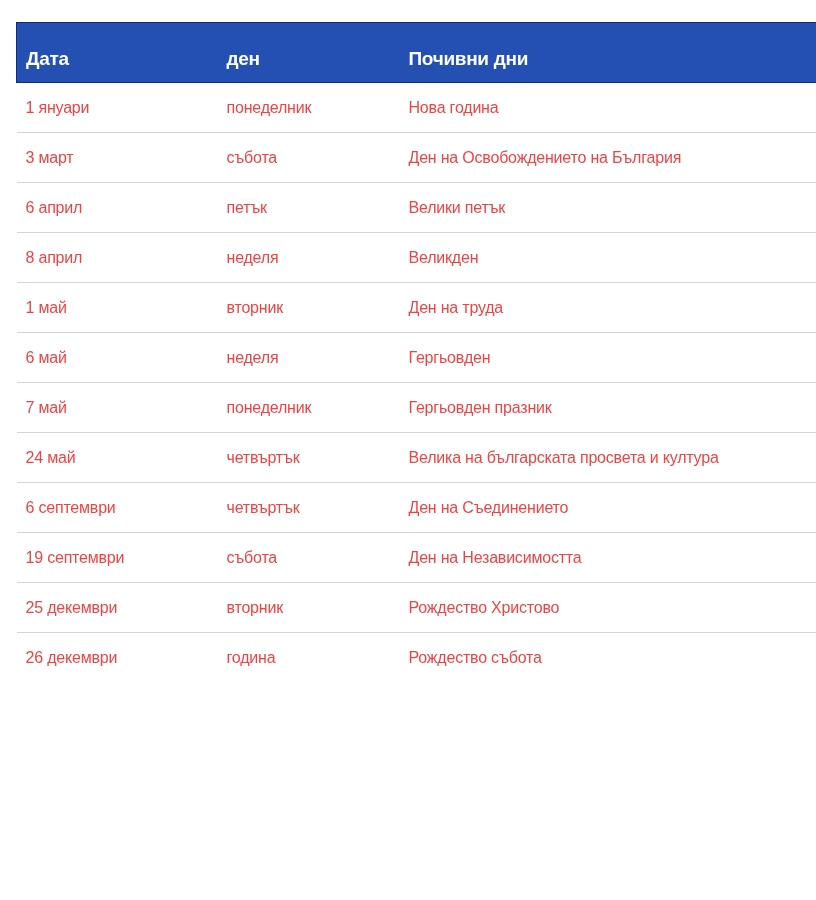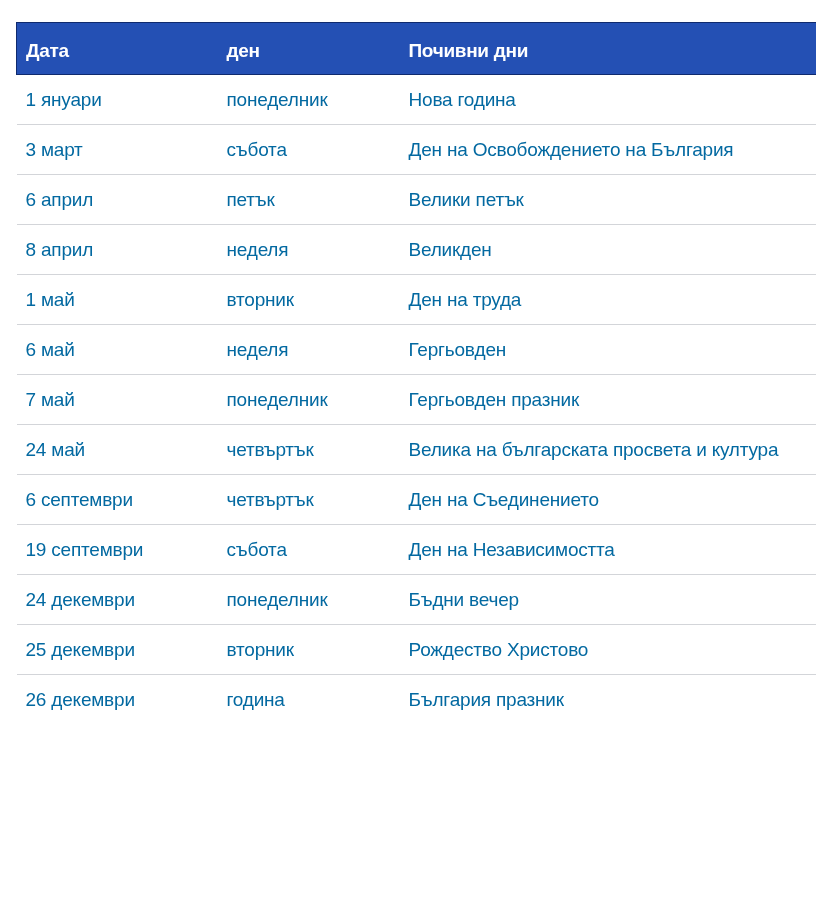--- a/index.html
+++ b/index.html
@@ -26,36 +26,36 @@
       table-layout: fixed;
     }
     col.c-date { width: 201px; }
     col.c-day { width: 182px; }
     col.c-name { width: 417px; }
     thead tr {
       background: #2450b4;
     }
     thead th {
       height: 47px;
-      padding: 4px 0 0 9px;
+      padding: 12px 0 0 9px;
       text-align: left;
       color: #ffffff;
       font-weight: bold;
       font-size: 19px;
       letter-spacing: -0.3px;
       border-top: 1px solid #0f2a6e;
       border-bottom: 1px solid #0f2a6e;
       vertical-align: middle;
     }
     thead th:first-child { border-left: 1px solid #0f2a6e; }
     tbody td {
       height: 49px;
       padding: 0 0 0 9px;
-      font-size: 19px;
-      color: #0369a1;
+      font-size: 16px;
+      color: #ef4444;
       border-bottom: 1.5px solid #d3d5d9;
       vertical-align: middle;
       white-space: nowrap;
       letter-spacing: -0.2px;
     }
     tbody tr:last-child td {
       border-bottom: none;
     }
   </style>
 </head>
@@ -120,29 +120,24 @@
         <td>6 септември</td>
         <td>четвъртък</td>
         <td>Ден на Съединението</td>
       </tr>
       <tr>
         <td>19 септември</td>
         <td>събота</td>
         <td>Ден на Независимостта</td>
       </tr>
       <tr>
-        <td>24 декември</td>
-        <td>понеделник</td>
-        <td>Бъдни вечер</td>
-      </tr>
-      <tr>
         <td>25 декември</td>
         <td>вторник</td>
         <td>Рождество Христово</td>
       </tr>
       <tr>
         <td>26 декември</td>
         <td>година</td>
-        <td>България празник</td>
+        <td>Рождество събота</td>
       </tr>
     </tbody>
   </table>
 </div>
 
 </body></html>

